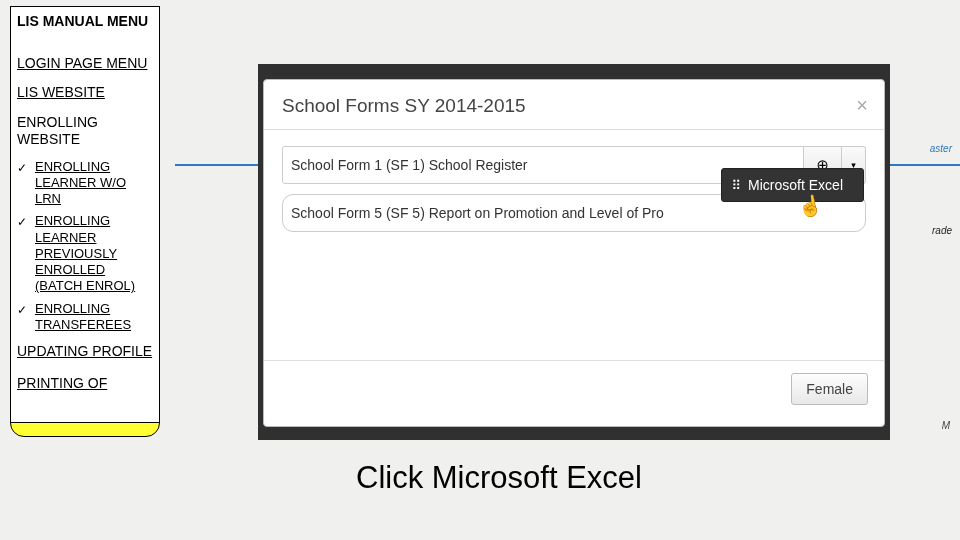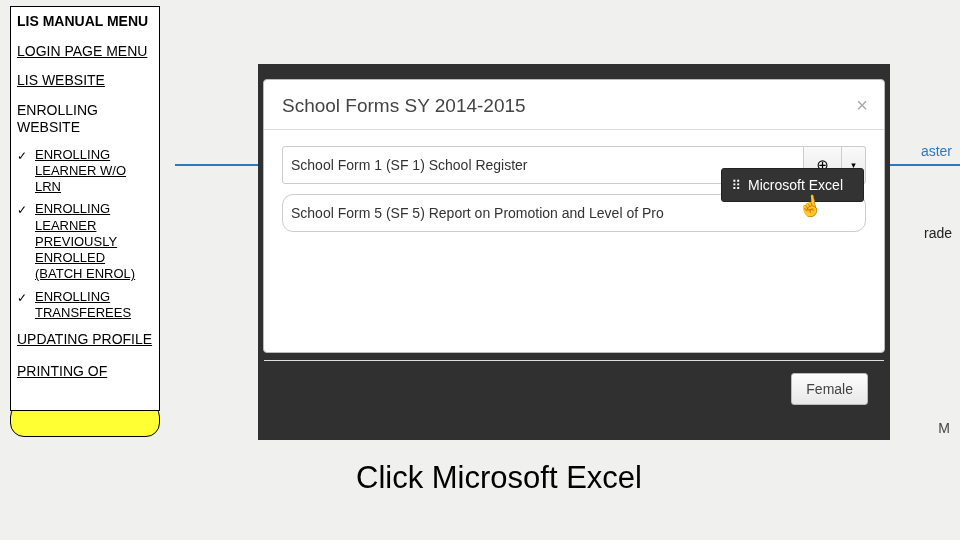--- a/index.html
+++ b/index.html
@@ -1,33 +1,33 @@
 <!DOCTYPE html>
 <html><head>
 <meta charset="utf-8">
 <style>
   * { box-sizing: border-box; margin: 0; padding: 0; }
   body { width: 960px; height: 540px; background: #f0f0ef; font-family: Arial, sans-serif; position: relative; overflow: hidden; }
   .sidebar { position: absolute; left: 10px; top: 6px; width: 150px; background: #fff; border: 1px solid #000; padding: 6px 6px 30px 6px; }
-  .side-title { font-weight: bold; font-size: 14px; line-height: 1.25; margin-bottom: 12px; }
+  .side-title { font-weight: bold; font-size: 14px; line-height: 1.25; margin-bottom: 24px; }
   .side-link { font-size: 14px; line-height: 1.25; text-decoration: underline; margin-bottom: 12px; }
   .side-head { font-size: 14px; line-height: 1.25; font-weight: normal; margin-bottom: 10px; }
   .side-list { list-style: none; }
   .side-list li { display: flex; align-items: flex-start; font-size: 13px; line-height: 1.25; margin-bottom: 6px; }
   .side-list .ck { flex: 0 0 14px; font-size: 12px; margin-right: 4px; margin-top: 2px; }
   .side-list .txt { text-decoration: underline; }
   .hl { position: absolute; left: 10px; width: 150px; top: 403px; height: 34px; background: #ffff33; border: 1.5px solid #000; border-radius: 14px; z-index: 0; }
   .sidebar { z-index: 1; }
   .side-link2 { font-size: 14px; text-decoration: underline; color: #000; margin-top: 10px; margin-bottom: 14px; line-height: 1.25; }
   .side-link3 { font-size: 14px; text-decoration: underline; color: #000; line-height: 1.25; }
-  .peek { position: absolute; z-index: 2; font-size: 14px; line-height: 1.2; color: #222; }
+  .peek { position: absolute; z-index: 2; font-size: 10px; line-height: 1.2; color: #222; font-style: italic; }
   .peek.table-head { font-weight: 500; color: #444; }
   .modal-shadow { position: absolute; left: 258px; top: 72px; width: 632px; height: 368px; background: #303030; z-index: 3; }
   .modal-shadow.top { left: 258px; top: 64px; width: 632px; height: 8px; background: #303030; z-index: 3; }
-  .modal { position: absolute; left: 263px; top: 79px; width: 622px; height: 274px; background: #fff; border: 1px solid #bbb; border-radius: 4px; z-index: 4; }
+  .modal { position: absolute; left: 263px; top: 79px; width: 622px; height: 348px; background: #fff; border: 1px solid #bbb; border-radius: 4px; z-index: 4; }
   .modal-head { padding: 14px 16px 12px 18px; display: flex; justify-content: space-between; align-items: center; }
   .modal-title { font-size: 19px; color: #444; }
   .modal-close { font-size: 20px; color: #aaa; cursor: pointer; }
   .modal-body { border-top: 1px solid #ddd; border-bottom: 1px solid #ddd; padding: 16px 18px; min-height: 232px; }
   .form-row { display: flex; align-items: stretch; margin-bottom: 10px; }
   .form-label { flex: 1; background: #fff; border: 1px solid #ccc; border-radius: 3px 0 0 3px; padding: 10px 8px; font-size: 14px; color: #333; }
   .dl-btn { width: 38px; border: 1px solid #ccc; border-left: none; display: flex; align-items: center; justify-content: center; background: linear-gradient(#fafafa,#e9e9e9); }
   .caret-btn { width: 24px; border: 1px solid #ccc; border-left: none; border-radius: 0 3px 3px 0; display: flex; align-items: center; justify-content: center; background: linear-gradient(#fafafa,#e9e9e9); }
   .dl-icon { font-size: 15px; }
   .caret-icon { font-size: 9px; }

